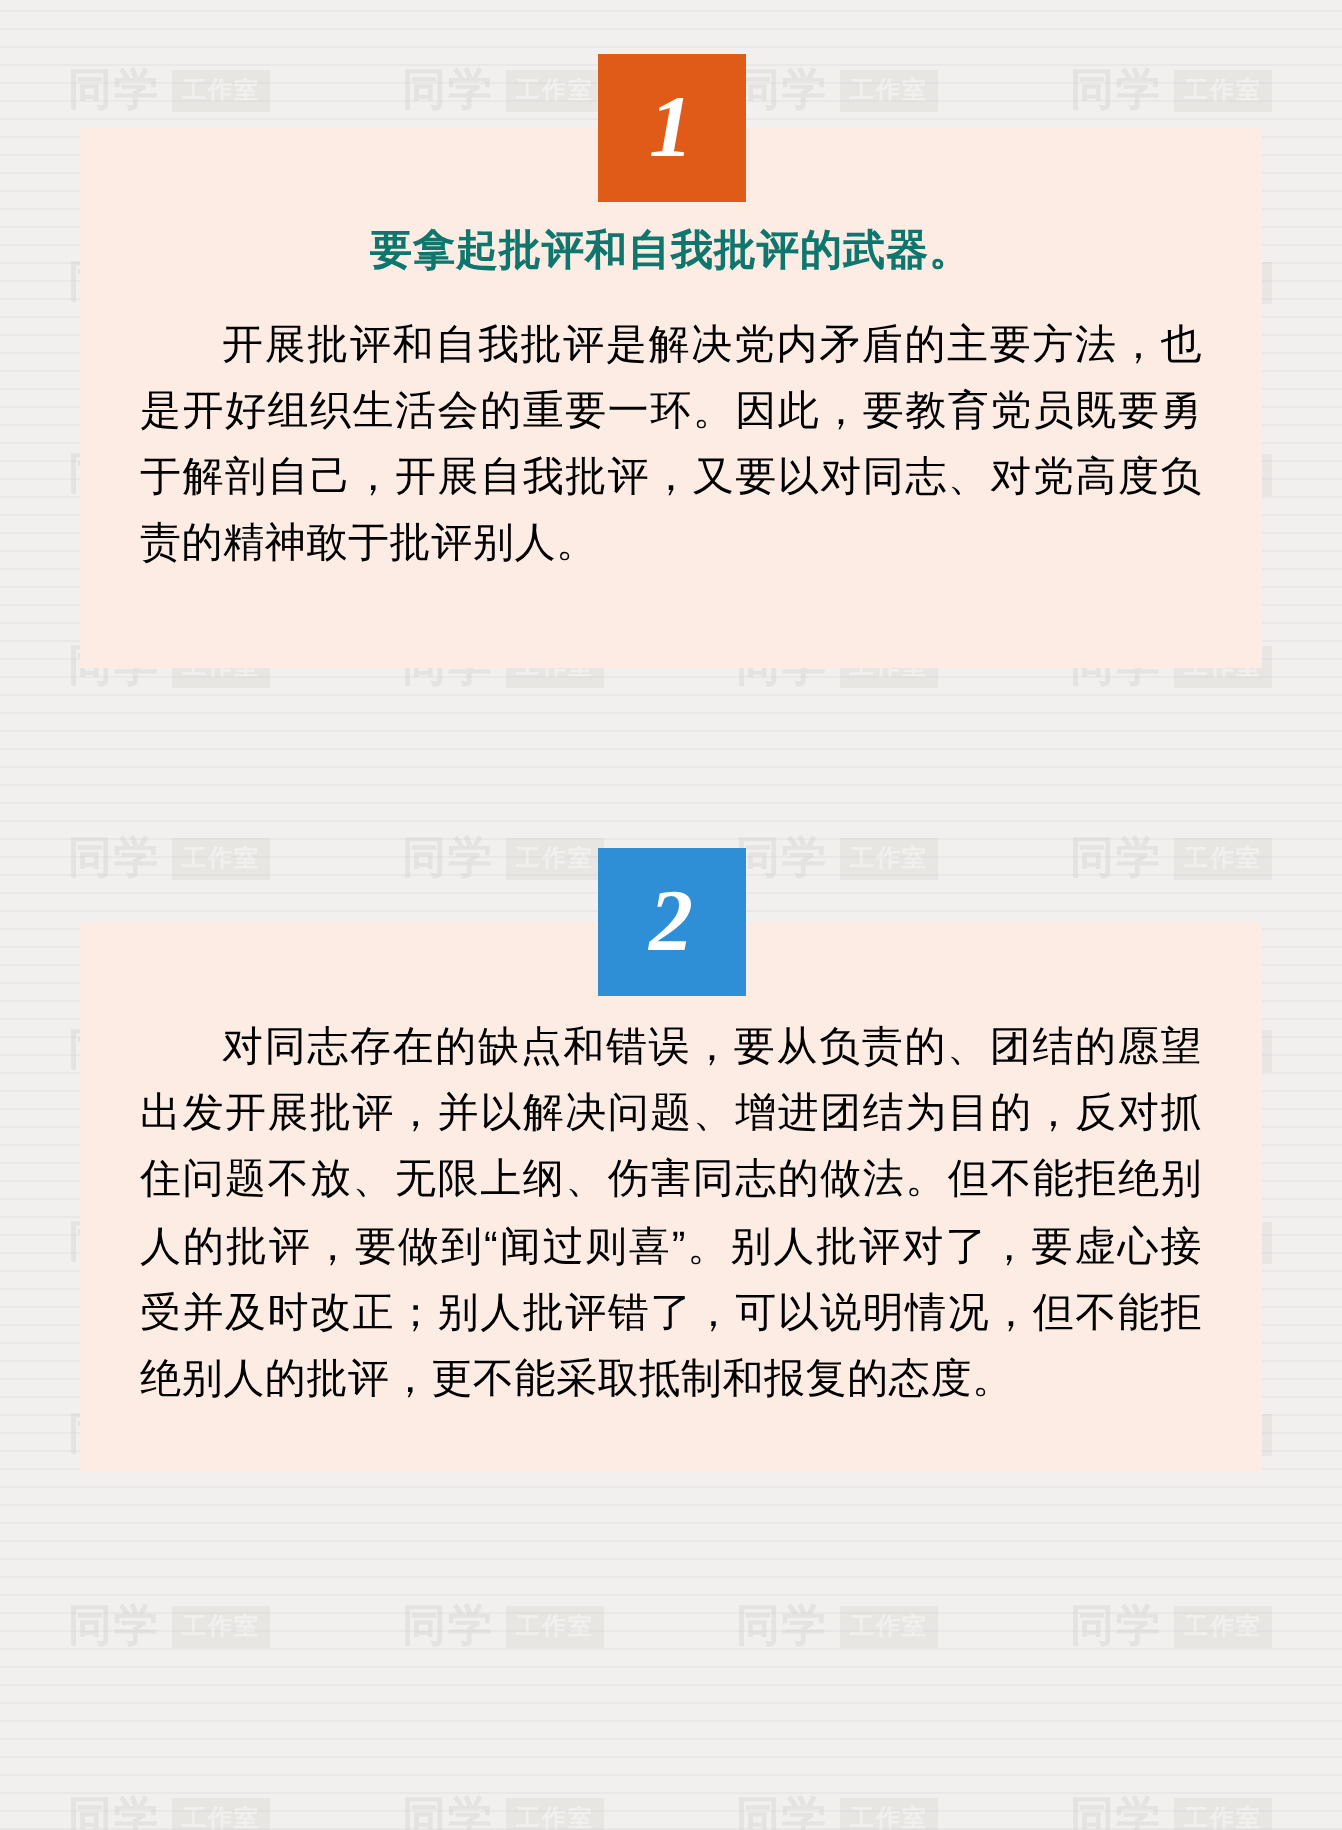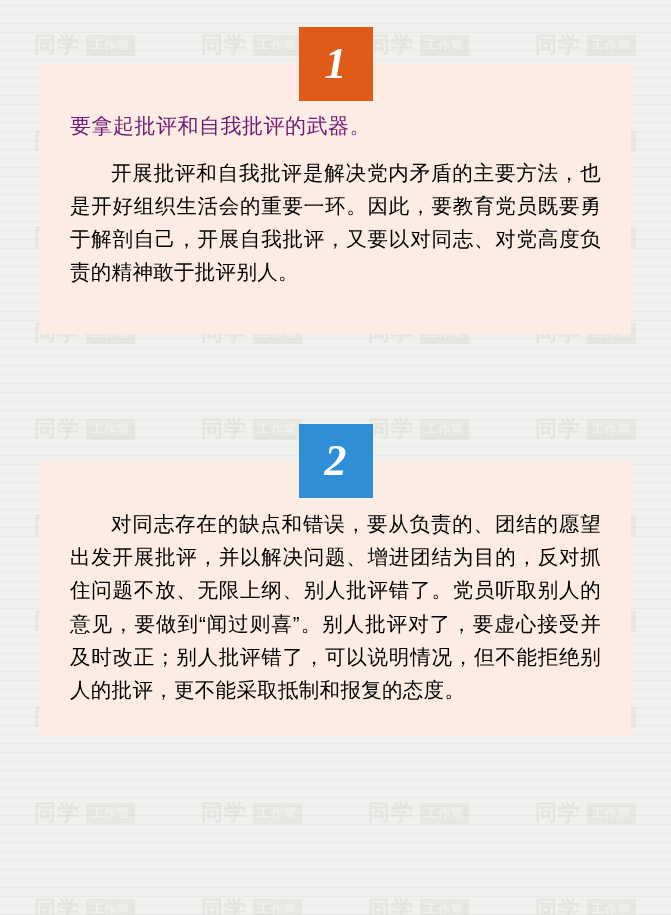--- a/index.html
+++ b/index.html
@@ -95,23 +95,24 @@
 
   .card {
     position: relative;
     margin-top: 37px;
     background: #fcece4;
     padding: 46px 30px 34px 30px;
     z-index: 2;
   }
 
   .card-title {
+    text-align: center;
     font-size: 21px;
-    font-weight: 400;
-    color: #701a75;
+    font-weight: 700;
+    color: #0f766e;
     letter-spacing: 0.5px;
     margin-bottom: 14px;
     line-height: 1.5;
   }
 
   .card-body {
     font-size: 20.5px;
     line-height: 1.62;
     color: #000000;
     text-align: justify;
@@ -317,17 +318,17 @@
     <div class="num-badge" style="background: rgb(224, 90, 24);">1</div>
     <div class="card">
       <div class="card-title">要拿起批评和自我批评的武器。</div>
       <div class="card-body">开展批评和自我批评是解决党内矛盾的主要方法，也是开好组织生活会的重要一环。因此，要教育党员既要勇于解剖自己，开展自我批评，又要以对同志、对党高度负责的精神敢于批评别人。</div>
     </div>
   </div>
 
   <div class="section" id="section-2">
     <div class="num-badge" style="background: rgb(46, 143, 214);">2</div>
     <div class="card">
-      <div class="card-body">对同志存在的缺点和错误，要从负责的、团结的愿望出发开展批评，并以解决问题、增进团结为目的，反对抓住问题不放、无限上纲、别人批评错了。党员听取别人的意见，要做到“闻过则喜”。别人批评对了，要虚心接受并及时改正；别人批评错了，可以说明情况，但不能拒绝别人的批评，更不能采取抵制和报复的态度。</div>
+      <div class="card-body">对同志存在的缺点和错误，要从负责的、团结的愿望出发开展批评，并以解决问题、增进团结为目的，反对抓住问题不放、无限上纲、伤害同志的做法。但不能拒绝别人的批评，要做到“闻过则喜”。别人批评对了，要虚心接受并及时改正；别人批评错了，可以说明情况，但不能拒绝别人的批评，更不能采取抵制和报复的态度。</div>
     </div>
   </div>
 
 </div>
 
 </body></html>

